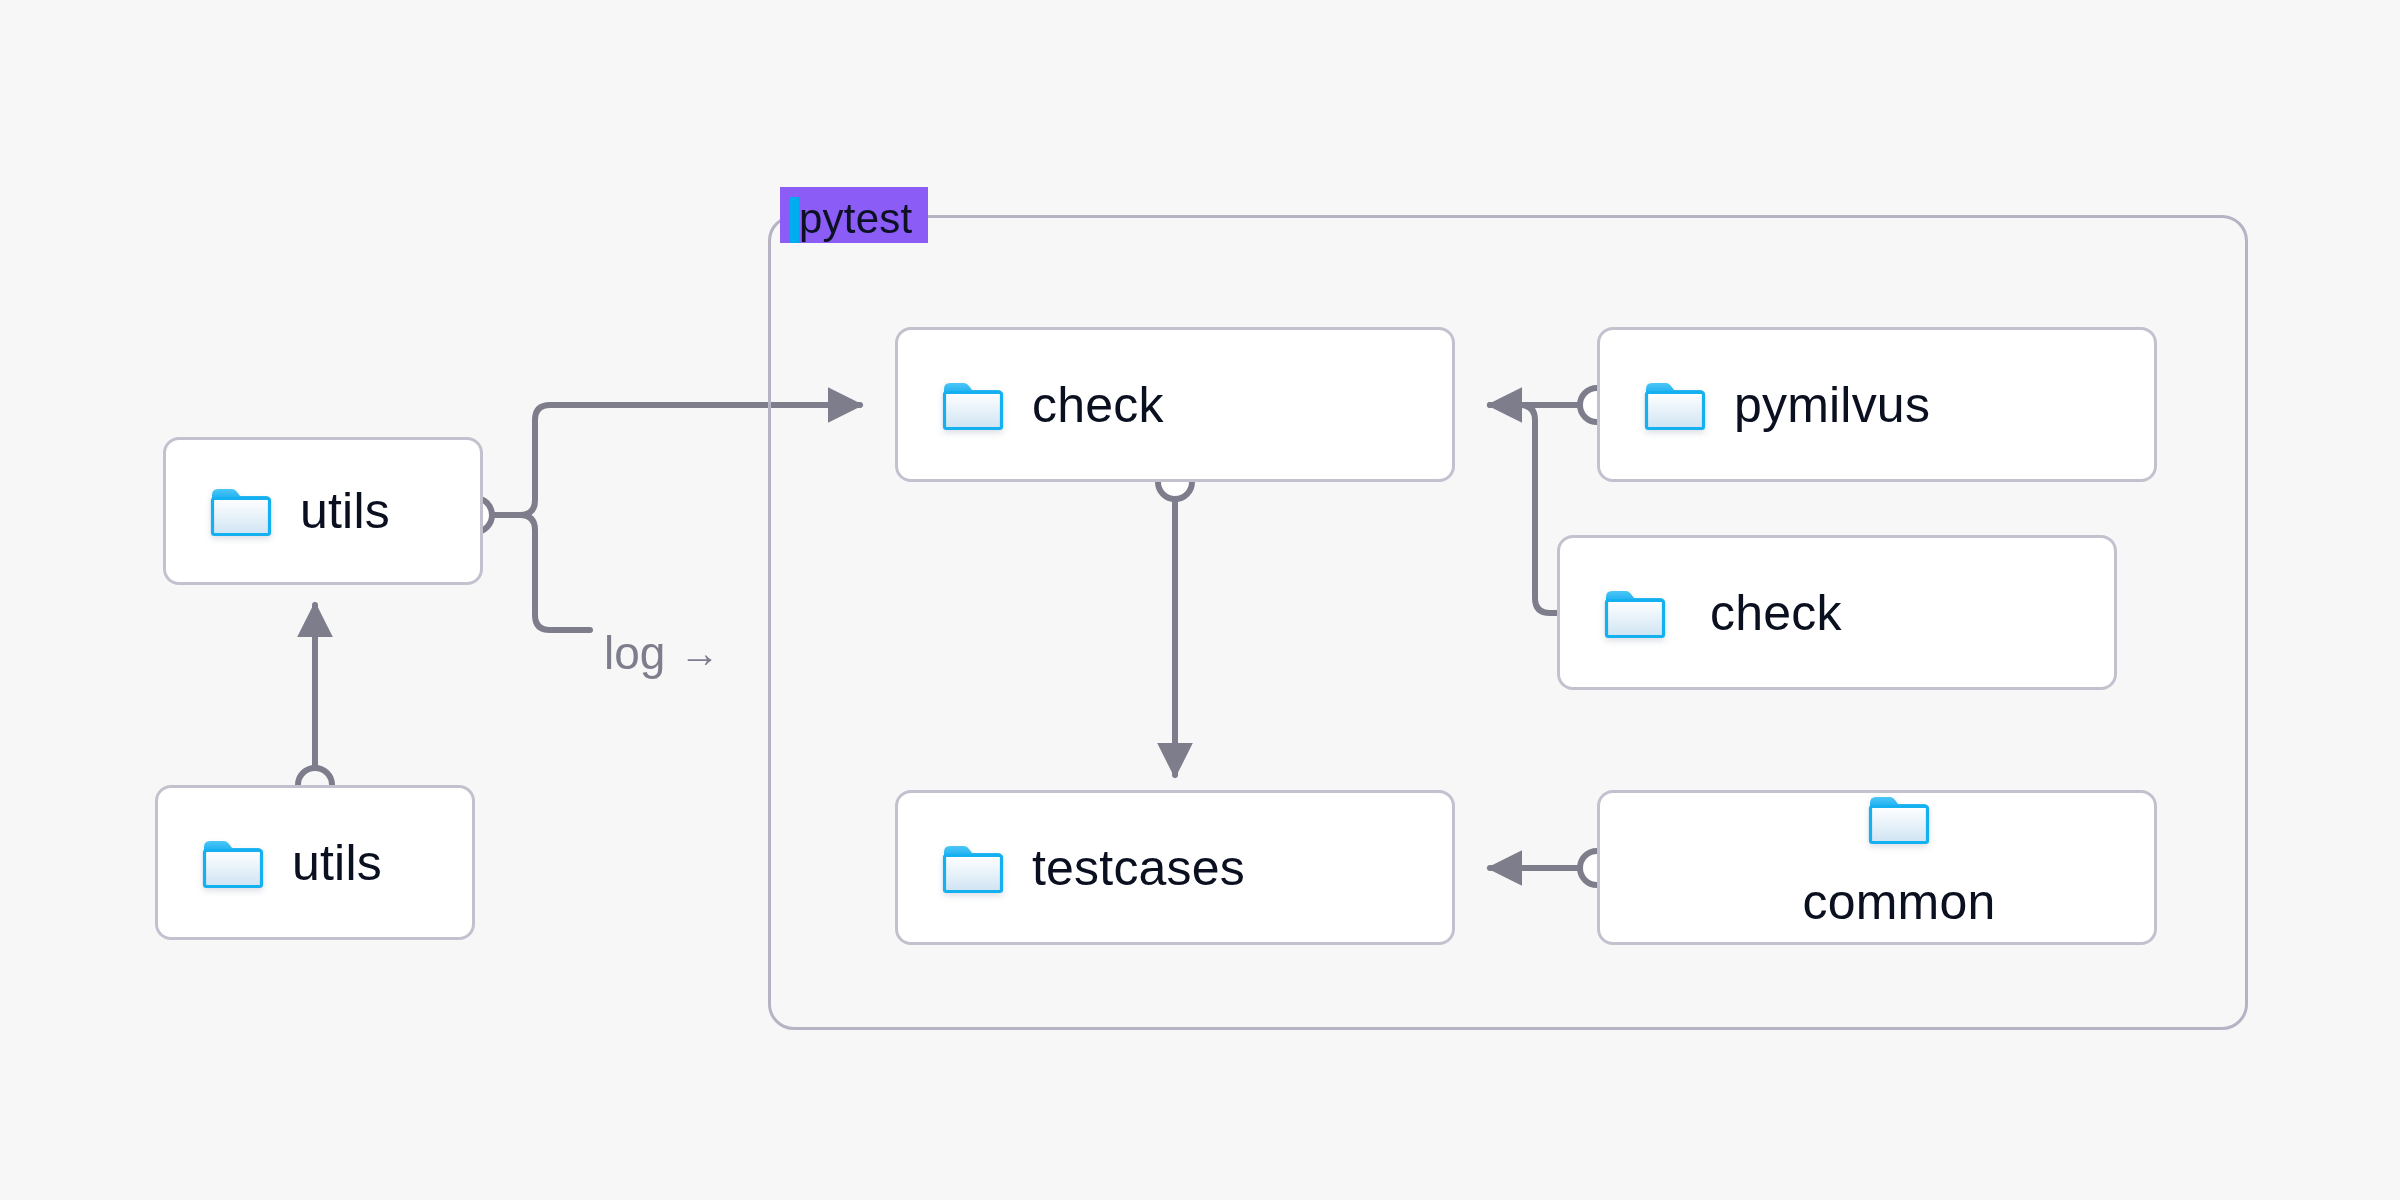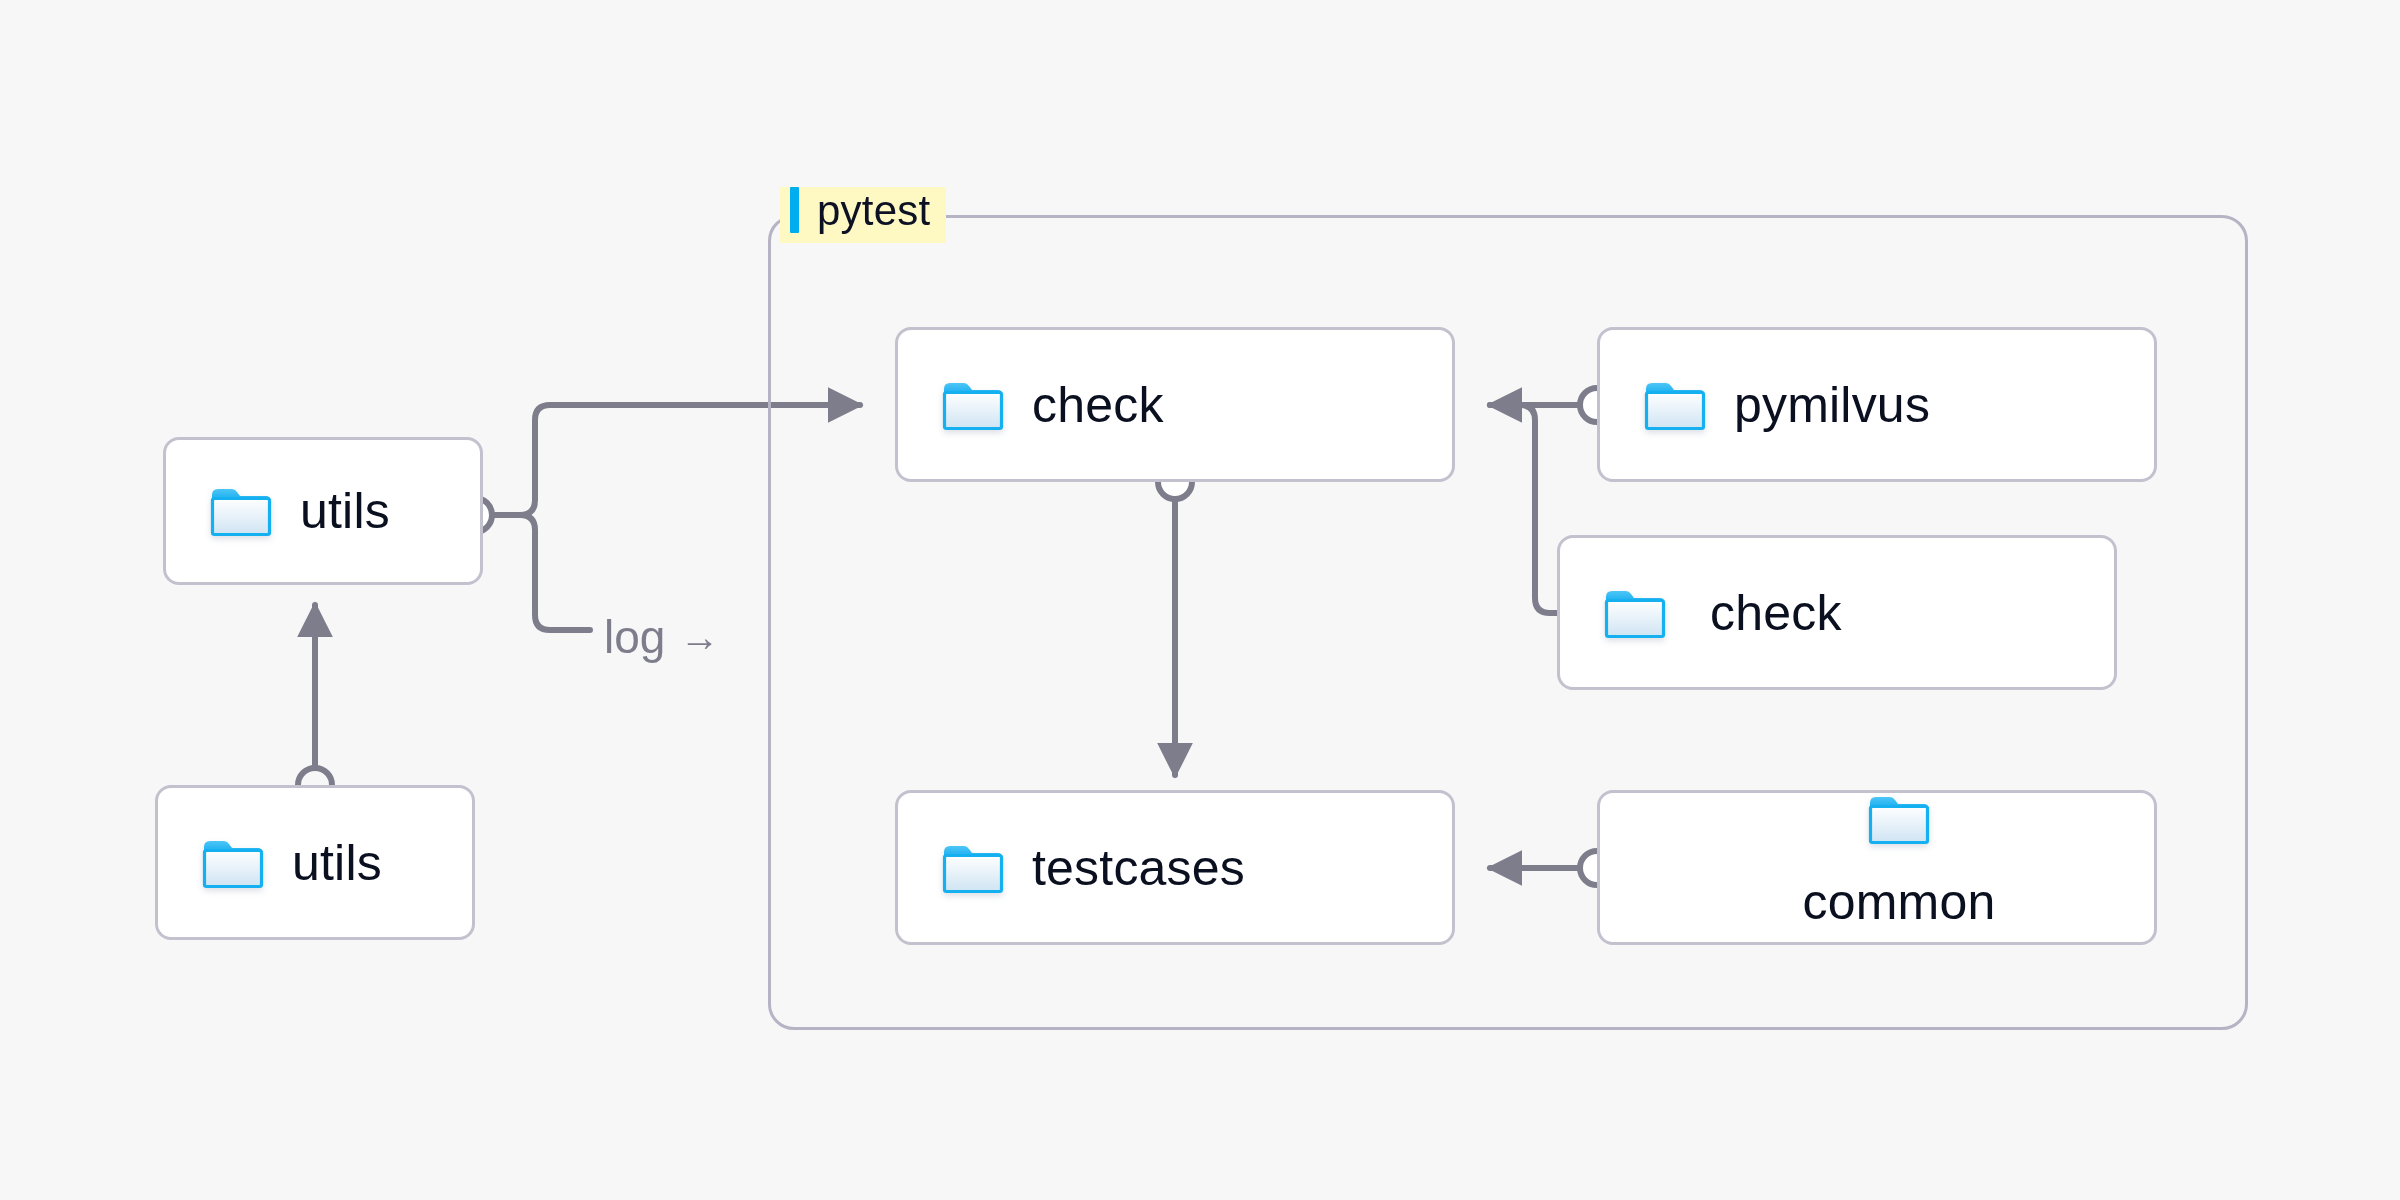--- a/index.html
+++ b/index.html
@@ -30,23 +30,22 @@
   .group-box {
     position: absolute;
     border: 3px solid #b6b4c4;
     border-radius: 26px;
     background: transparent;
     box-sizing: border-box;
   }
   .group-label-wrap {
     position: absolute;
     display: flex;
-    align-items: flex-start;
-    gap: 18px;
-    background: #fef9c3;
+    align-items: flex-end;
+    background: #8b5cf6;
     padding: 0 16px 0 10px;
     height: 56px;
   }
   .group-bar {
     width: 9px;
     height: 46px;
     background: #00aeef;
     border-radius: 1px;
     flex: none;
   }
@@ -87,20 +86,21 @@
 
   
   .edge-label {
     position: absolute;
     font-size: 46px;
     color: #7e7d8c;
     white-space: nowrap;
     display: flex;
     align-items: center;
     gap: 14px;
+    margin-top: 16px;
   }
   .edge-label-arrow {
     font-size: 40px;
     line-height: 1;
     color: #7e7d8c;
   }
 </style>
 </head>
 <body>
 

